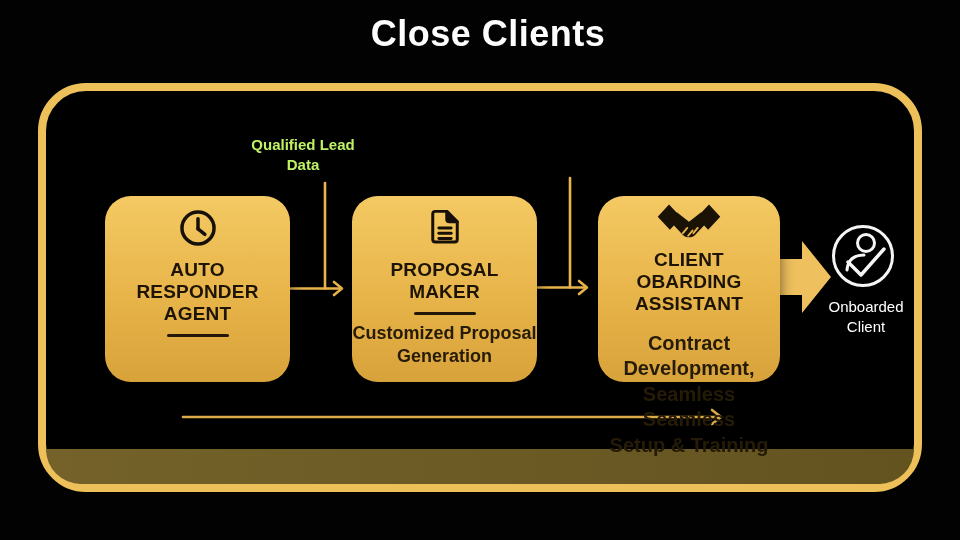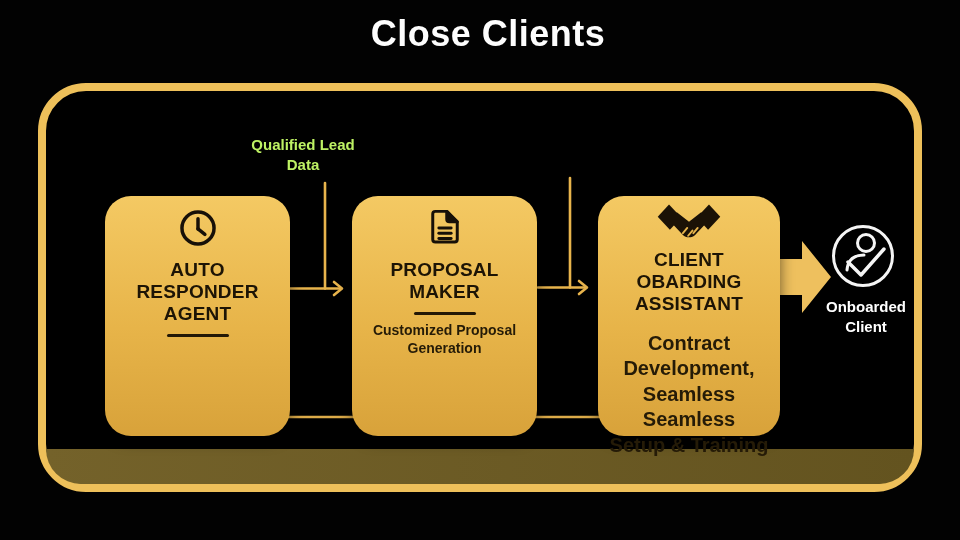--- a/index.html
+++ b/index.html
@@ -15,46 +15,46 @@
     position:absolute;left:38px;top:83px;width:884px;height:409px;
     box-sizing:border-box;border:8px solid #eec05a;border-radius:48px;
     background:#000;
   }
   .band{
     position:absolute;left:0;right:0;bottom:0;height:35px;
     background:linear-gradient(90deg,#74622a,#63531f);
     border-radius:0 0 38px 38px;
   }
   .box{
-    position:absolute;top:196px;height:240px;box-sizing:border-box;
+    position:absolute;top:196px;height:186px;box-sizing:border-box;
     border-radius:26px;display:flex;flex-direction:column;align-items:center;
     text-align:center;padding-top:8px;color:#1d1405;
     background:linear-gradient(180deg,#f4c963 0%,#e7b449 55%,#d8a23a 100%);
     box-shadow:0 4px 14px rgba(0,0,0,.55);
   }
   .box--1{left:105px;width:185px;}
   .box--2{left:352px;width:185px;}
   .box--3{left:598px;width:182px;padding-top:4px;}
   .box .iconwrap{height:48px;display:flex;align-items:center;justify-content:center;}
   .box h2{
     margin:7px 0 0;font-size:19px;line-height:1.15;font-weight:700;
     white-space:pre-line;letter-spacing:.2px;
   }
   .box .divider{width:62px;height:3px;background:#231806;border-radius:2px;margin:9px auto 7px;}
-  .box .sub{font-size:14px;line-height:1.28;font-weight:600;white-space:pre-line;color:#251b07;}
+  .box .sub{font-size:18px;line-height:1.28;font-weight:600;white-space:pre-line;color:#251b07;}
   .box--3 .sub{font-size:20px;}
   .edge-label{
     position:absolute;top:135px;width:210px;color:#bef264;font-weight:700;
     font-size:15px;line-height:1.3;text-align:center;white-space:pre-line;
   }
   .edge-label--1{left:198px;}
   .edge-label--2{left:490px;}
   .output-label{
     position:absolute;top:297px;left:793px;width:146px;color:#fff;
-    font-weight:700;font-size:15px;line-height:1.35;text-align:center;white-space:pre-line;
+    font-weight:400;font-size:15px;line-height:1.35;text-align:center;white-space:pre-line;
   }
   .overlay{position:absolute;left:0;top:0;pointer-events:none;}
   .person-badge{position:absolute;left:826px;top:219px;}
 </style>
 </head>
 <body>
 
 <div class="stage">
 
   <div class="title">Close Clients</div>

